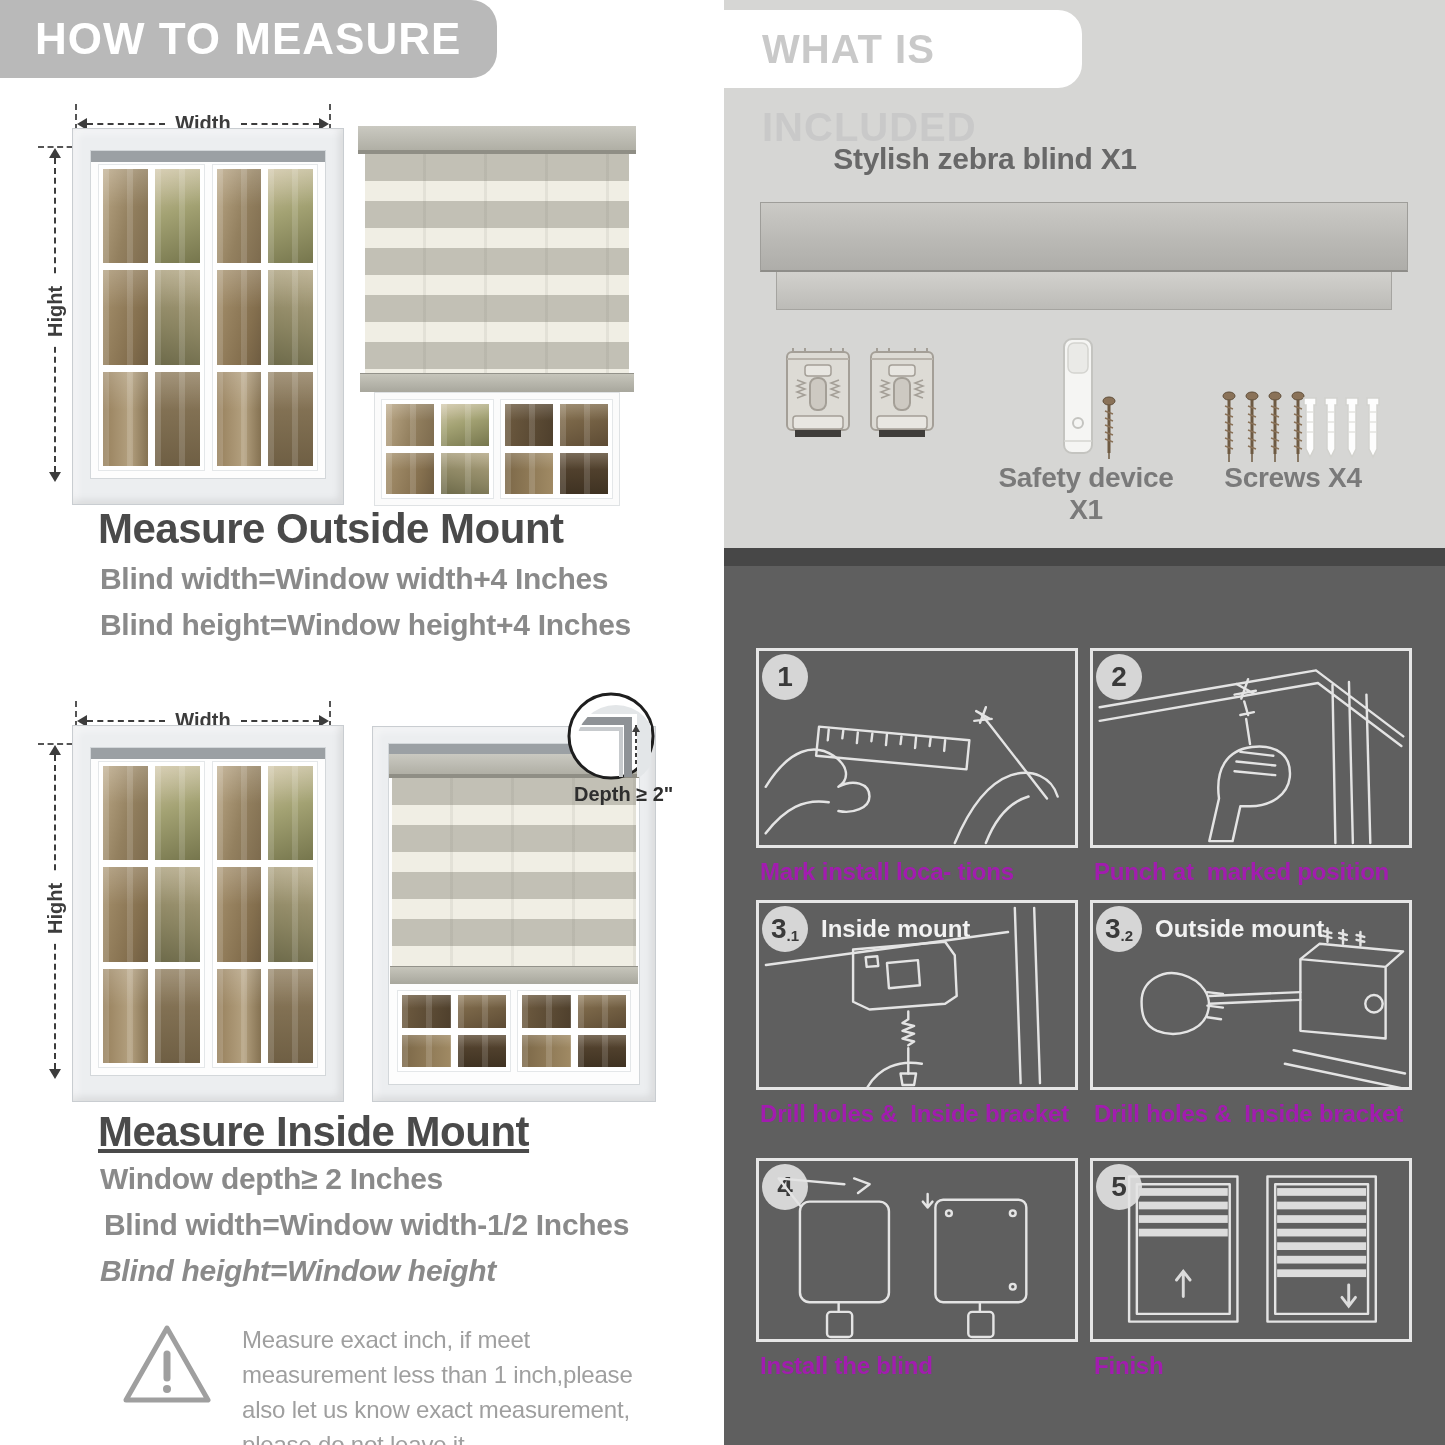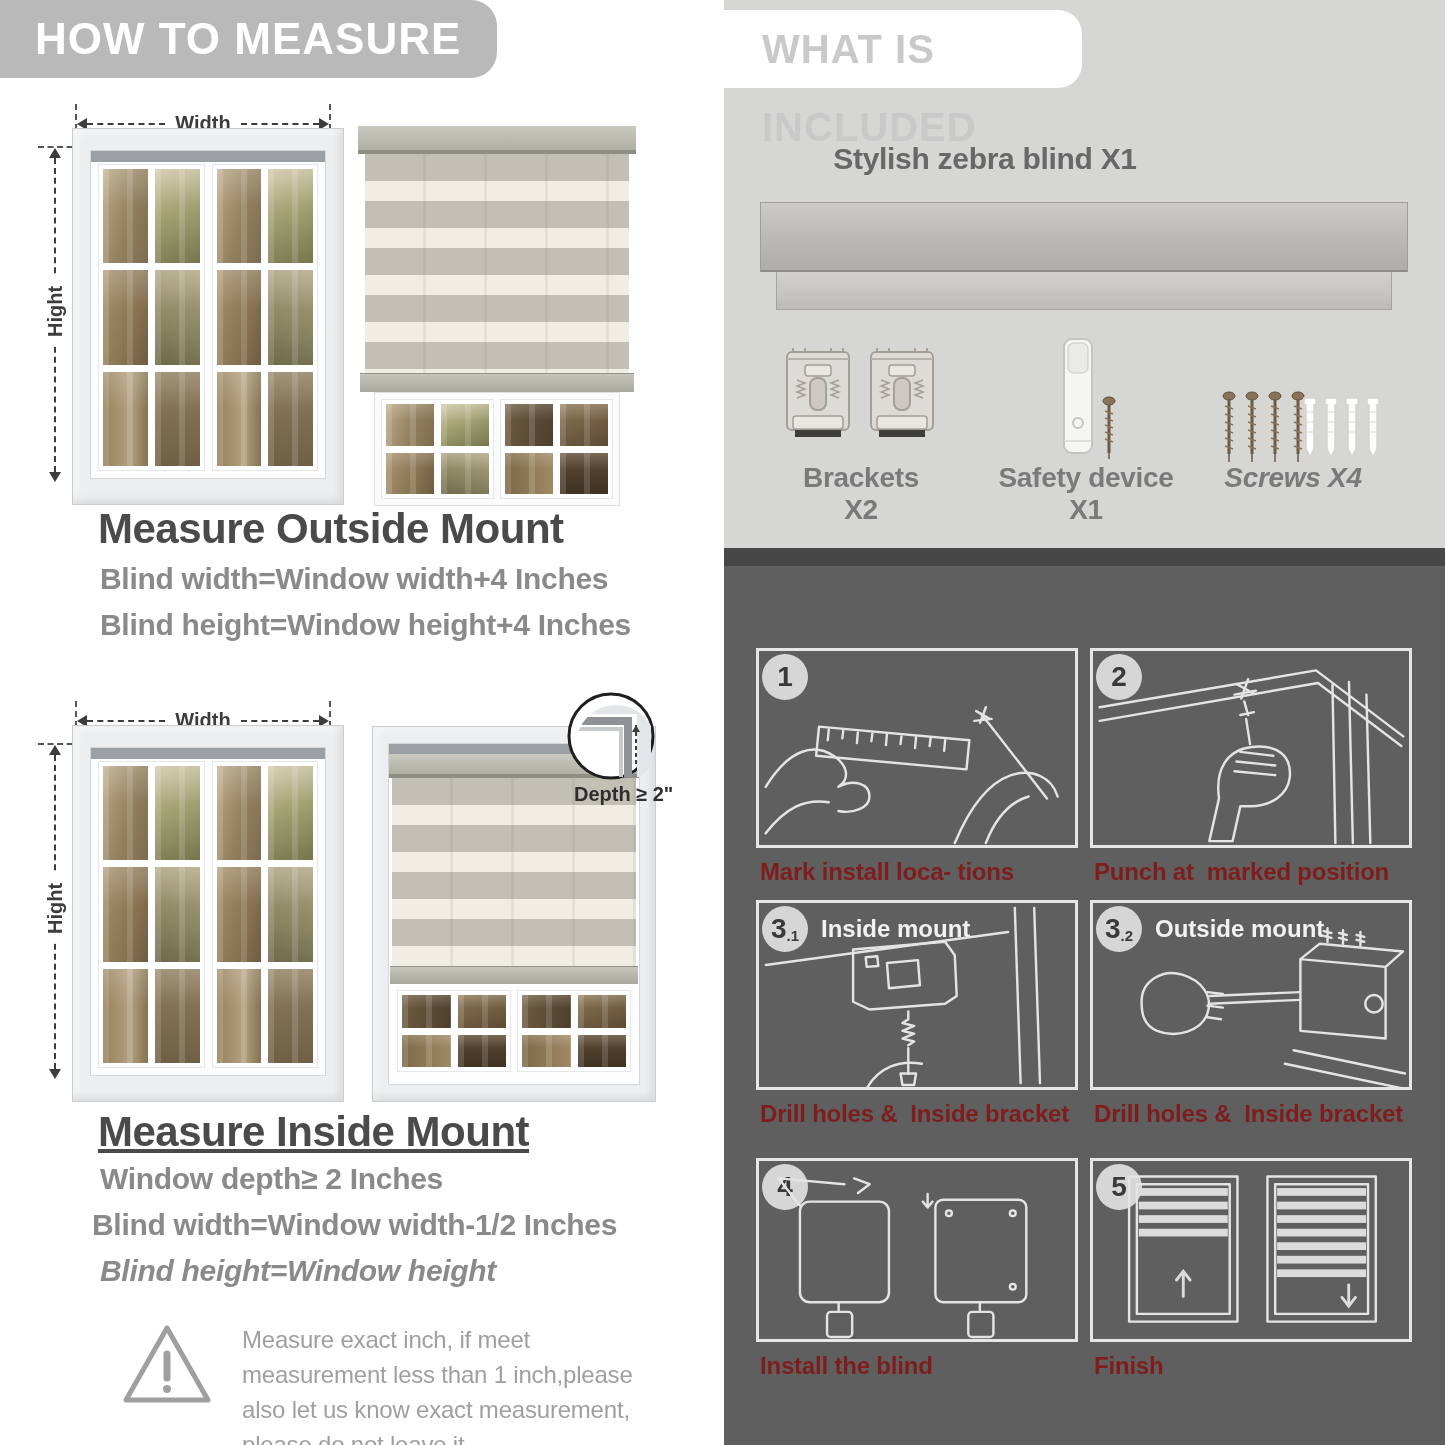--- a/index.html
+++ b/index.html
@@ -84,21 +84,21 @@
   .banner-mount{left:724px;top:560px;width:594px;height:72px;background:#fff;
     border-radius:0 22px 22px 0;color:#434343;font-size:40px;font-weight:bold;
     line-height:72px;padding-left:34px;letter-spacing:.5px;}
 
   .step-panel{position:absolute;width:322px;border:3px solid #e6e6e6;}
   .badge{position:absolute;left:3px;top:3px;width:46px;height:46px;border-radius:50%;
     background:#d6d6d6;color:#3a3a3a;display:flex;align-items:center;justify-content:center;
     font-weight:bold;font-size:28px;}
   .badge .sub{font-size:15px;margin-top:12px;}
   .step-title{position:absolute;left:62px;top:12px;color:#f2f2f2;font-size:24px;font-weight:bold;}
-  .caption{position:absolute;color:#7f1d1d;font-size:24px;font-weight:bold;letter-spacing:-.2px;white-space:pre;}
+  .caption{position:absolute;color:#a21caf;font-size:24px;font-weight:bold;letter-spacing:-.2px;white-space:pre;}
   .sketch{position:absolute;inset:0;width:100%;height:100%;}
 </style>
 </head>
 <body>
 
 <div class="stage">
 
   
   <div class="abs banner-left">HOW TO MEASURE</div>
 
@@ -252,21 +252,21 @@
       <path d="M5,30 L62,30 L62,86" stroke="#8e9296" stroke-width="8" fill="none"></path>
       <path d="M5,38 L55,38 L55,86" stroke="#c7cacd" stroke-width="4" fill="none"></path>
       <path d="M70,34 L70,76" stroke="#3c3c3c" stroke-width="2" stroke-dasharray="4 3"></path>
       <path d="M70,34 l-4,7 h8 Z" fill="#3c3c3c"></path>
     </g>
   </svg>
   <div class="abs" style="left:574px;top:783px;font-size:20px;font-weight:bold;color:#2e2e2e;">Depth ≥ 2"</div>
 
   <div class="abs sec-title" style="left:98px;top:1108px;text-decoration:underline;">Measure Inside Mount</div>
   <div class="abs formula" style="left:100px;top:1162px;">Window depth≥ 2 Inches</div>
-  <div class="abs formula" style="left:92px;top:1208px;">Blind width=Window width-1/2 Inches</div>
+  <div class="abs formula" style="left:104px;top:1208px;">Blind width=Window width-1/2 Inches</div>
   <div class="abs formula" style="left:100px;top:1254px;font-style:italic;">Blind height=Window height</div>
 
   
   <svg class="abs" style="left:118px;top:1318px;" width="98" height="94" viewBox="0 0 98 94">
     <path d="M49,10 L90,82 L8,82 Z" fill="none" stroke="#9f9f9f" stroke-width="5" stroke-linejoin="round"></path>
     <line x1="49" y1="36" x2="49" y2="60" stroke="#9f9f9f" stroke-width="7" stroke-linecap="round"></line>
     <circle cx="49" cy="71" r="4" fill="#9f9f9f"></circle>
   </svg>
   <div class="abs warn-text" style="left:242px;top:1322px;width:420px;">Measure exact inch, if meet measurement less than 1 inch,please also let us know exact measurement, please do not leave it</div>
 
@@ -360,23 +360,22 @@
     <svg width="16" height="64" viewBox="0 0 16 64">
       <path d="M2,2 h12 v7 h-2 v44 l-4,8 l-4,-8 v-44 h-2 Z" fill="rgba(255,255,255,.95)" stroke="#d2d2ce" stroke-width="1.5"></path>
       <path d="M5,16 h6 M5,26 h6 M5,36 h6" stroke="#e3e3df" stroke-width="1.5"></path>
     </svg>
     <svg width="16" height="64" viewBox="0 0 16 64">
       <path d="M2,2 h12 v7 h-2 v44 l-4,8 l-4,-8 v-44 h-2 Z" fill="rgba(255,255,255,.95)" stroke="#d2d2ce" stroke-width="1.5"></path>
       <path d="M5,16 h6 M5,26 h6 M5,36 h6" stroke="#e3e3df" stroke-width="1.5"></path>
     </svg>
   </div>
 
-  <div class="hw-label" style="left:783px;width:156px;">Brackets X2</div>
   <div class="hw-label" style="left:986px;width:200px;text-align:center;">Safety device X1</div>
-  <div class="hw-label" style="left:1218px;width:150px;font-style:italic;">Screws X4</div>
+  <div class="hw-label" style="left:1218px;width:150px;">Screws X4</div>
 
   
 
   
   <div class="step-panel" style="left:756px;top:648px;height:200px;">
     <div class="badge">
       <span>1</span>
         <span class="sub"></span>
     </div>
     <svg class="sketch" viewBox="0 0 322 200">

